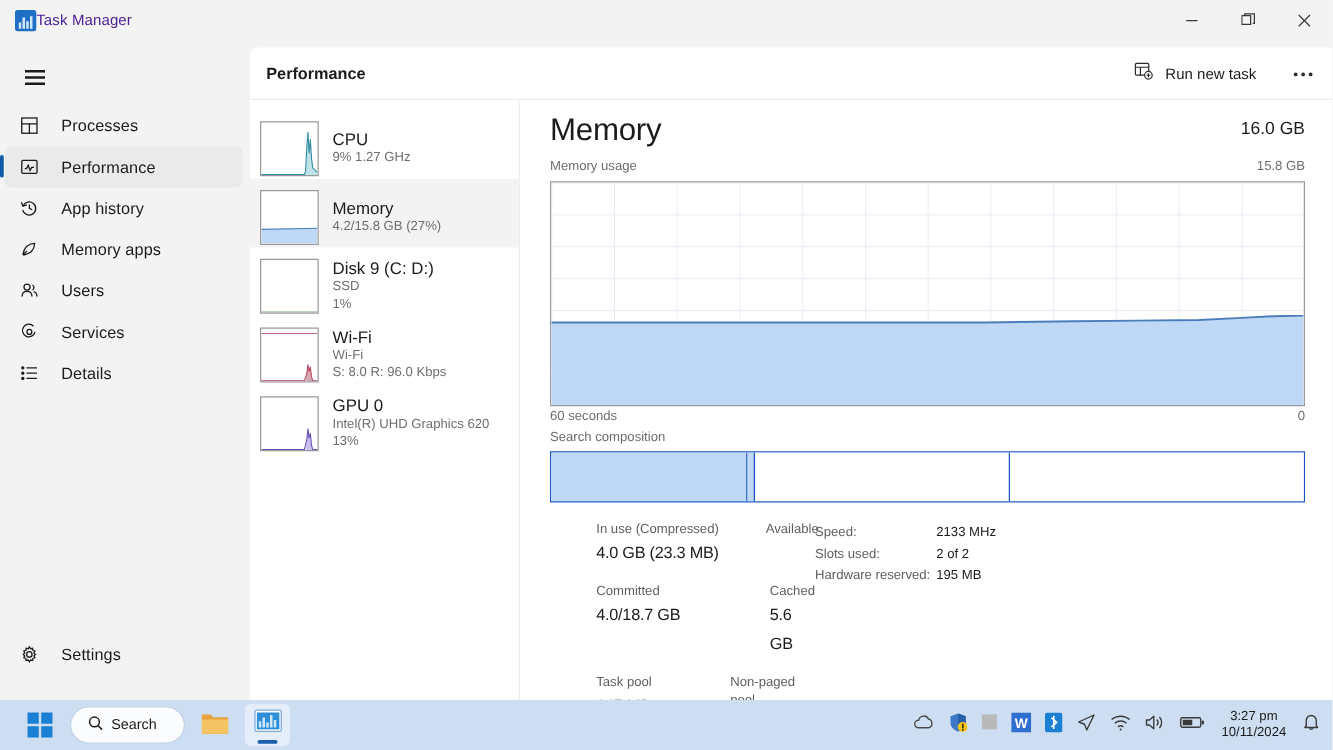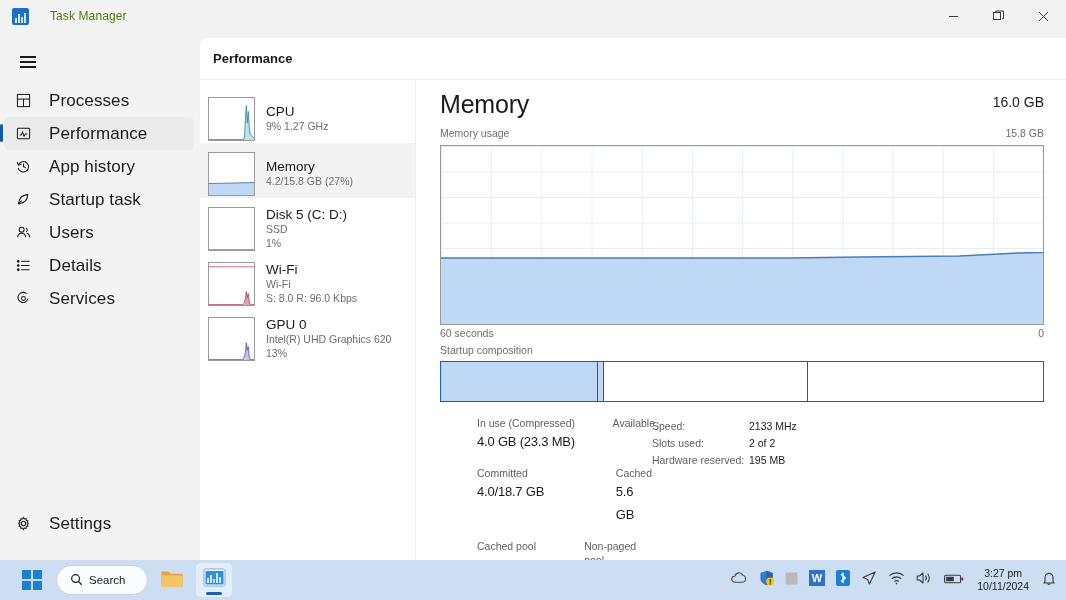--- a/index.html
+++ b/index.html
@@ -21,21 +21,21 @@
     background: #1f6fc4; border-radius: 2px;
     display: flex; align-items: flex-end; justify-content: center;
     padding-bottom: 2px; gap: 1px;
   }
   .title-icon i { display: block; width: 2px; background: #cfe6ff; }
   .title-icon i:nth-child(1) { height: 5px; }
   .title-icon i:nth-child(2) { height: 9px; }
   .title-icon i:nth-child(3) { height: 6px; }
   .title-icon i:nth-child(4) { height: 10px; }
   .title-text {
-    margin-left: 21px; font-size: 12px; color: #4d7c0f; letter-spacing: .1px;
+    font-size: 12px; color: #4c1d95; letter-spacing: .1px;
   }
   .win-controls { position: absolute; right: 0; top: 0; display: flex; height: 32px; }
   .win-btn {
     width: 45px; height: 32px; display: flex; align-items: center; justify-content: center;
     color: #3a3a3a;
   }
   .win-btn svg { display: block; }
 
   
   .nav {
@@ -55,21 +55,21 @@
 
   .nav-item {
     position: relative; height: 33px; margin: 0 6px 0 4px;
     display: flex; align-items: center; border-radius: 5px; padding-left: 8px;
   }
   .nav-item .ni-icon {
     width: 22px; height: 22px; display: flex; align-items: center; justify-content: center;
     color: #1b1b1b; flex: 0 0 22px;
   }
   .nav-item .ni-label {
-    margin-left: 15px; font-size: 17px; color: #1b1b1b; letter-spacing: .1px;
+    margin-left: 15px; font-size: 13px; color: #1b1b1b; letter-spacing: .1px;
   }
   .nav-item.selected { background: #eaeaea; }
   .nav-item.selected::before {
     content: ""; position: absolute; left: -4px; top: 7px;
     width: 3px; height: 18px; background: #0f5ca8; border-radius: 2px;
   }
   .nav-settings { position: absolute; left: 0; bottom: 20px; width: 200px; }
 
   
   .panel {
@@ -261,76 +261,96 @@
       <span class="ni-label">App history</span>
     </div>
 
     <div class="nav-item">
       <span class="ni-icon">
         <svg width="15" height="15" viewBox="0 0 16 16" fill="none" stroke="currentColor" stroke-width="1.1">
           <path d="M2.5 12.5 C3.5 6 7 3 12.5 2.8 C12.3 8.3 9.3 11.8 2.8 12.8"></path>
           <line x1="2.5" y1="12.8" x2="6" y2="9.3"></line>
         </svg>
       </span>
-      <span class="ni-label">Startup task</span>
+      <span class="ni-label">Memory apps</span>
     </div>
 
     <div class="nav-item">
       <span class="ni-icon">
         <svg width="15" height="15" viewBox="0 0 16 16" fill="none" stroke="currentColor" stroke-width="1.1">
           <circle cx="6" cy="5" r="2.6"></circle>
             <path d="M1.8 13 C1.8 10.2 3.7 8.7 6 8.7 C8.3 8.7 10.2 10.2 10.2 13"></path>
           <path d="M10.6 3.2 A2.3 2.3 0 0 1 10.6 7.4"></path>
             <path d="M11.6 8.9 C13.3 9.3 14.4 10.7 14.4 13"></path>
         </svg>
       </span>
       <span class="ni-label">Users</span>
+    </div>
+
+    <div class="nav-item">
+      <span class="ni-icon">
+        <svg width="15" height="15" viewBox="0 0 16 16" fill="none" stroke="currentColor" stroke-width="1.1">
+          <path d="M11.5 3.2 A5.4 5.4 0 1 0 12.8 8"></path>
+            <circle cx="8" cy="8" r="2.1"></circle>
+        </svg>
+      </span>
+      <span class="ni-label">Services</span>
     </div>
 
     <div class="nav-item">
       <span class="ni-icon">
         <svg width="15" height="15" viewBox="0 0 16 16" fill="none" stroke="currentColor" stroke-width="1.1">
           <line x1="5.5" y1="3.5" x2="14.5" y2="3.5"></line>
             <line x1="5.5" y1="8" x2="14.5" y2="8"></line>
             <line x1="5.5" y1="12.5" x2="14.5" y2="12.5"></line>
           <circle cx="2.4" cy="3.5" r="0.9" fill="currentColor"></circle>
             <circle cx="2.4" cy="8" r="0.9" fill="currentColor"></circle>
             <circle cx="2.4" cy="12.5" r="0.9" fill="currentColor"></circle>
         </svg>
       </span>
       <span class="ni-label">Details</span>
     </div>
 
-    <div class="nav-item">
-      <span class="ni-icon">
-        <svg width="15" height="15" viewBox="0 0 16 16" fill="none" stroke="currentColor" stroke-width="1.1">
-          <path d="M11.5 3.2 A5.4 5.4 0 1 0 12.8 8"></path>
-            <circle cx="8" cy="8" r="2.1"></circle>
-        </svg>
-      </span>
-      <span class="ni-label">Services</span>
-    </div>
-
     <div class="nav-settings">
       <div class="nav-item">
         <span class="ni-icon">
           <svg width="15" height="15" viewBox="0 0 16 16" fill="none" stroke="currentColor" stroke-width="1.1">
             <circle cx="8" cy="8" r="2.3"></circle>
             <path d="M8 1.6 L9 3.2 L10.8 2.8 L11 4.6 L12.7 5.2 L11.9 6.8 L13.2 8 L11.9 9.2 L12.7 10.8 L11 11.4 L10.8 13.2 L9 12.8 L8 14.4 L7 12.8 L5.2 13.2 L5 11.4 L3.3 10.8 L4.1 9.2 L2.8 8 L4.1 6.8 L3.3 5.2 L5 4.6 L5.2 2.8 L7 3.2 Z"></path>
           </svg>
         </span>
         <span class="ni-label">Settings</span>
       </div>
     </div>
   </div>
 
   <div class="panel">
 
     <div class="panel-head">
       <div class="panel-title">Performance</div>
+      <div class="head-actions">
+        <div class="run-task">
+          <span>
+            <svg width="16" height="16" viewBox="0 0 18 18" fill="none" stroke="#2b2b2b" stroke-width="1.1">
+              <rect x="1.5" y="2" width="12" height="10.5" rx="1"></rect>
+              <line x1="1.5" y1="5.4" x2="13.5" y2="5.4"></line>
+                <line x1="6" y1="5.4" x2="6" y2="12.5"></line>
+              <circle cx="13.2" cy="12.6" r="3.4" fill="#fff" stroke="#2b2b2b"></circle>
+              <line x1="13.2" y1="10.9" x2="13.2" y2="14.3" stroke="#2b2b2b"></line>
+              <line x1="11.5" y1="12.6" x2="14.9" y2="12.6" stroke="#2b2b2b"></line>
+            </svg>
+          </span>
+          <span class="rt-label">Run new task</span>
+        </div>
+        <div class="ellipsis">
+            <i></i>
+            <i></i>
+            <i></i>
+          </div>
+      </div>
     </div>
 
     <div class="res-list">
 
       <div class="res-item">
         <div class="res-thumb">
           <svg class="spark" viewBox="0 0 47 44" preserveAspectRatio="none">
             <polygon points="0,44 36,44 37,41 38,22 39,8 40,26 41,14 42,30 43,38 47,42 47,44" fill="#bfe2e8"></polygon>
             <polyline points="0,43.6 36,43.6 37,41 38,22 39,8 40,26 41,14 42,30 43,38 47,42" fill="none" stroke="#2e8b9e" stroke-width="0.9"></polyline>
           </svg>
@@ -354,21 +374,21 @@
         </div>
       </div>
 
       <div class="res-item">
         <div class="res-thumb">
           <svg class="spark" viewBox="0 0 47 44" preserveAspectRatio="none">
             <polyline points="0,43.7 47,43.7" fill="none" stroke="#3a7f3a" stroke-width="0.8"></polyline>
           </svg>
         </div>
         <div class="res-meta">
-          <div class="res-name">Disk 5 (C: D:)</div>
+          <div class="res-name">Disk 9 (C: D:)</div>
           <div class="res-sub">SSD</div>
           <div class="res-sub">1%</div>
         </div>
       </div>
 
       <div class="res-item">
         <div class="res-thumb">
           <svg class="spark" viewBox="0 0 47 44" preserveAspectRatio="none">
             <polyline points="0,4 47,4" fill="none" stroke="#c2657a" stroke-width="1"></polyline>
             <polygon points="37,44 38,38 39,30 40,36 41,32 42,40 43,44" fill="#d8a5b4"></polygon>
@@ -414,21 +434,21 @@
           <polygon points="0,6 350,6 420,5 470,4.5 520,4 550,2.5 580,1 604,0.5 604,72 0,72" fill="#bfd8f5"></polygon>
           <polyline points="0,6 350,6 420,5 470,4.5 520,4 550,2.5 580,1 604,0.5" fill="none" stroke="#4a7ebb" stroke-width="1.6"></polyline>
         </svg>
       </div>
 
       <div class="axis">
         <span>60 seconds</span>
         <span class="right">0</span>
       </div>
 
-      <div class="comp-caption">Startup composition</div>
+      <div class="comp-caption">Search composition</div>
       <div class="comp-bar">
         <div class="comp-seg" style="width:26%;background:#bfd8f5;"></div>
         <div class="comp-seg" style="width:1%;background:#bfd8f5;"></div>
         <div class="comp-seg" style="width:34%;background:#ffffff;"></div>
         <div class="comp-seg" style="width:39%;background:#ffffff;"></div>
       </div>
 
       <div class="stats">
         <div class="stat-grid">
           <div class="stat-row">
@@ -445,21 +465,21 @@
               <div class="stat-label">Committed</div>
               <div class="stat-value">4.0/18.7 GB</div>
             </div>
             <div class="stat-block">
               <div class="stat-label">Cached</div>
               <div class="stat-value">5.6 GB</div>
             </div>
           </div>
           <div class="stat-row">
             <div class="stat-block" style="width:74px;">
-              <div class="stat-label">Cached pool</div>
+              <div class="stat-label">Task pool</div>
               <div class="stat-value">347 MB</div>
             </div>
             <div class="stat-block">
               <div class="stat-label">Non-paged pool</div>
               <div class="stat-value">526 MB</div>
             </div>
           </div>
         </div>
 
         <div class="specs">

